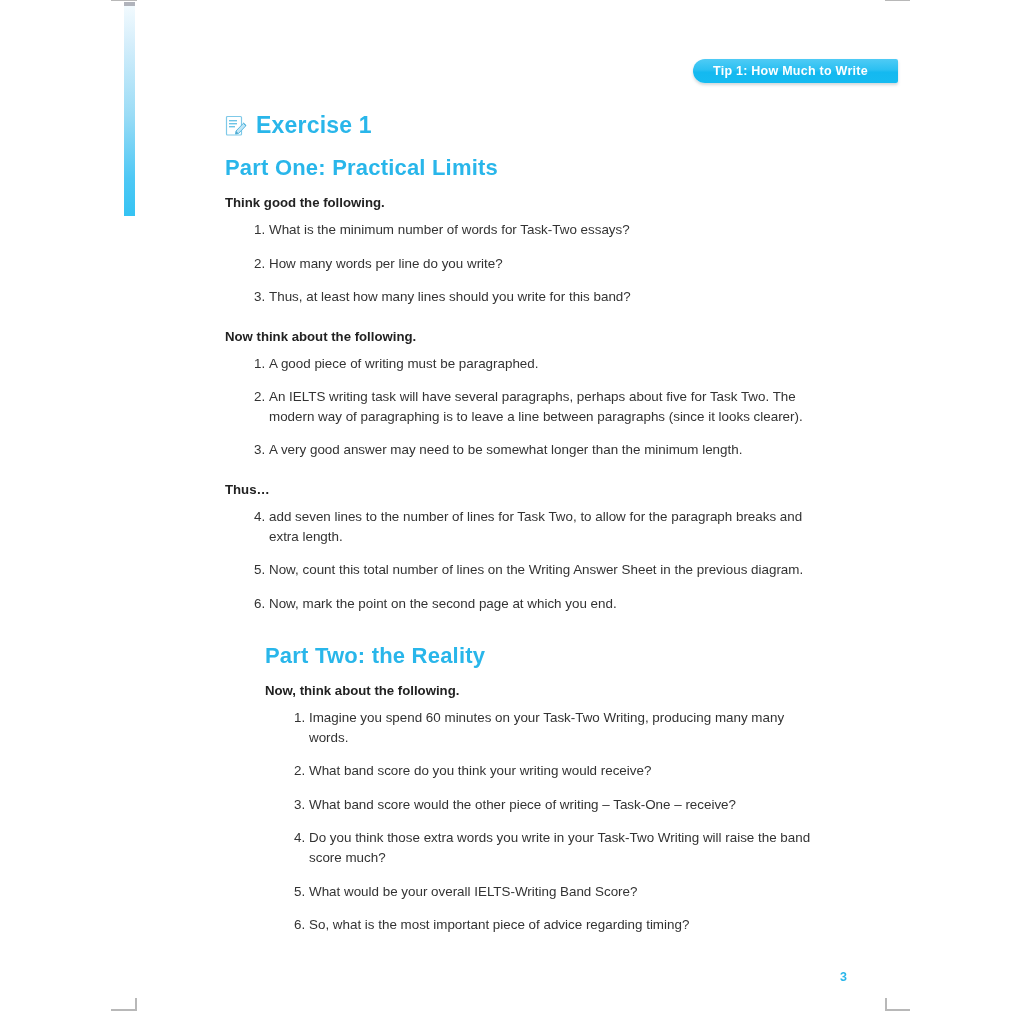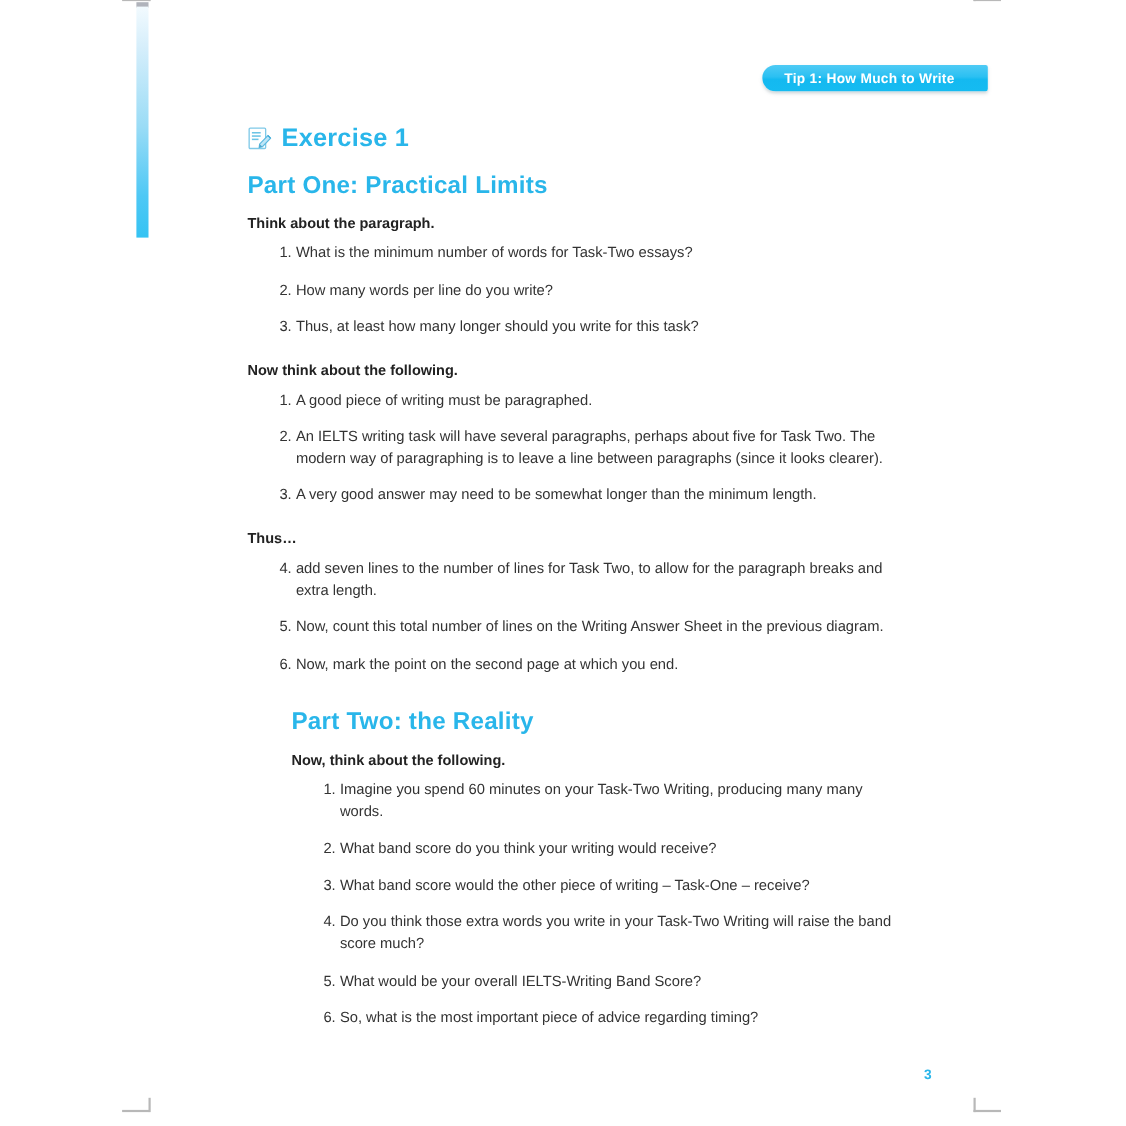--- a/index.html
+++ b/index.html
@@ -195,33 +195,33 @@
           <path d="M10.6 19.1 L13.6 18.4 L11 16 Z" fill="#4fa9cf"></path>
         </svg>
       </span>
       <span id="exercise-title">Exercise 1</span>
     </div>
 
     <div>
       <div class="part-heading">Part One: Practical Limits</div>
 
       <div class="block">
-        <div class="lead-in">Think about the paragraph.</div>
+        <div class="lead-in">Think good the following.</div>
         <ol class="qlist">
           <li>
             <span class="num">1.</span>
             <span>What is the minimum number of words for Task-Two essays?</span>
           </li>
           <li>
             <span class="num">2.</span>
             <span>How many words per line do you write?</span>
           </li>
           <li>
             <span class="num">3.</span>
-            <span>Thus, at least how many longer should you write for this task?</span>
+            <span>Thus, at least how many lines should you write for this band?</span>
           </li>
         </ol>
       </div>
 
       <div class="block">
         <div class="lead-in">Now think about the following.</div>
         <ol class="qlist">
           <li>
             <span class="num">1.</span>
             <span>A good piece of writing must be paragraphed.</span>

